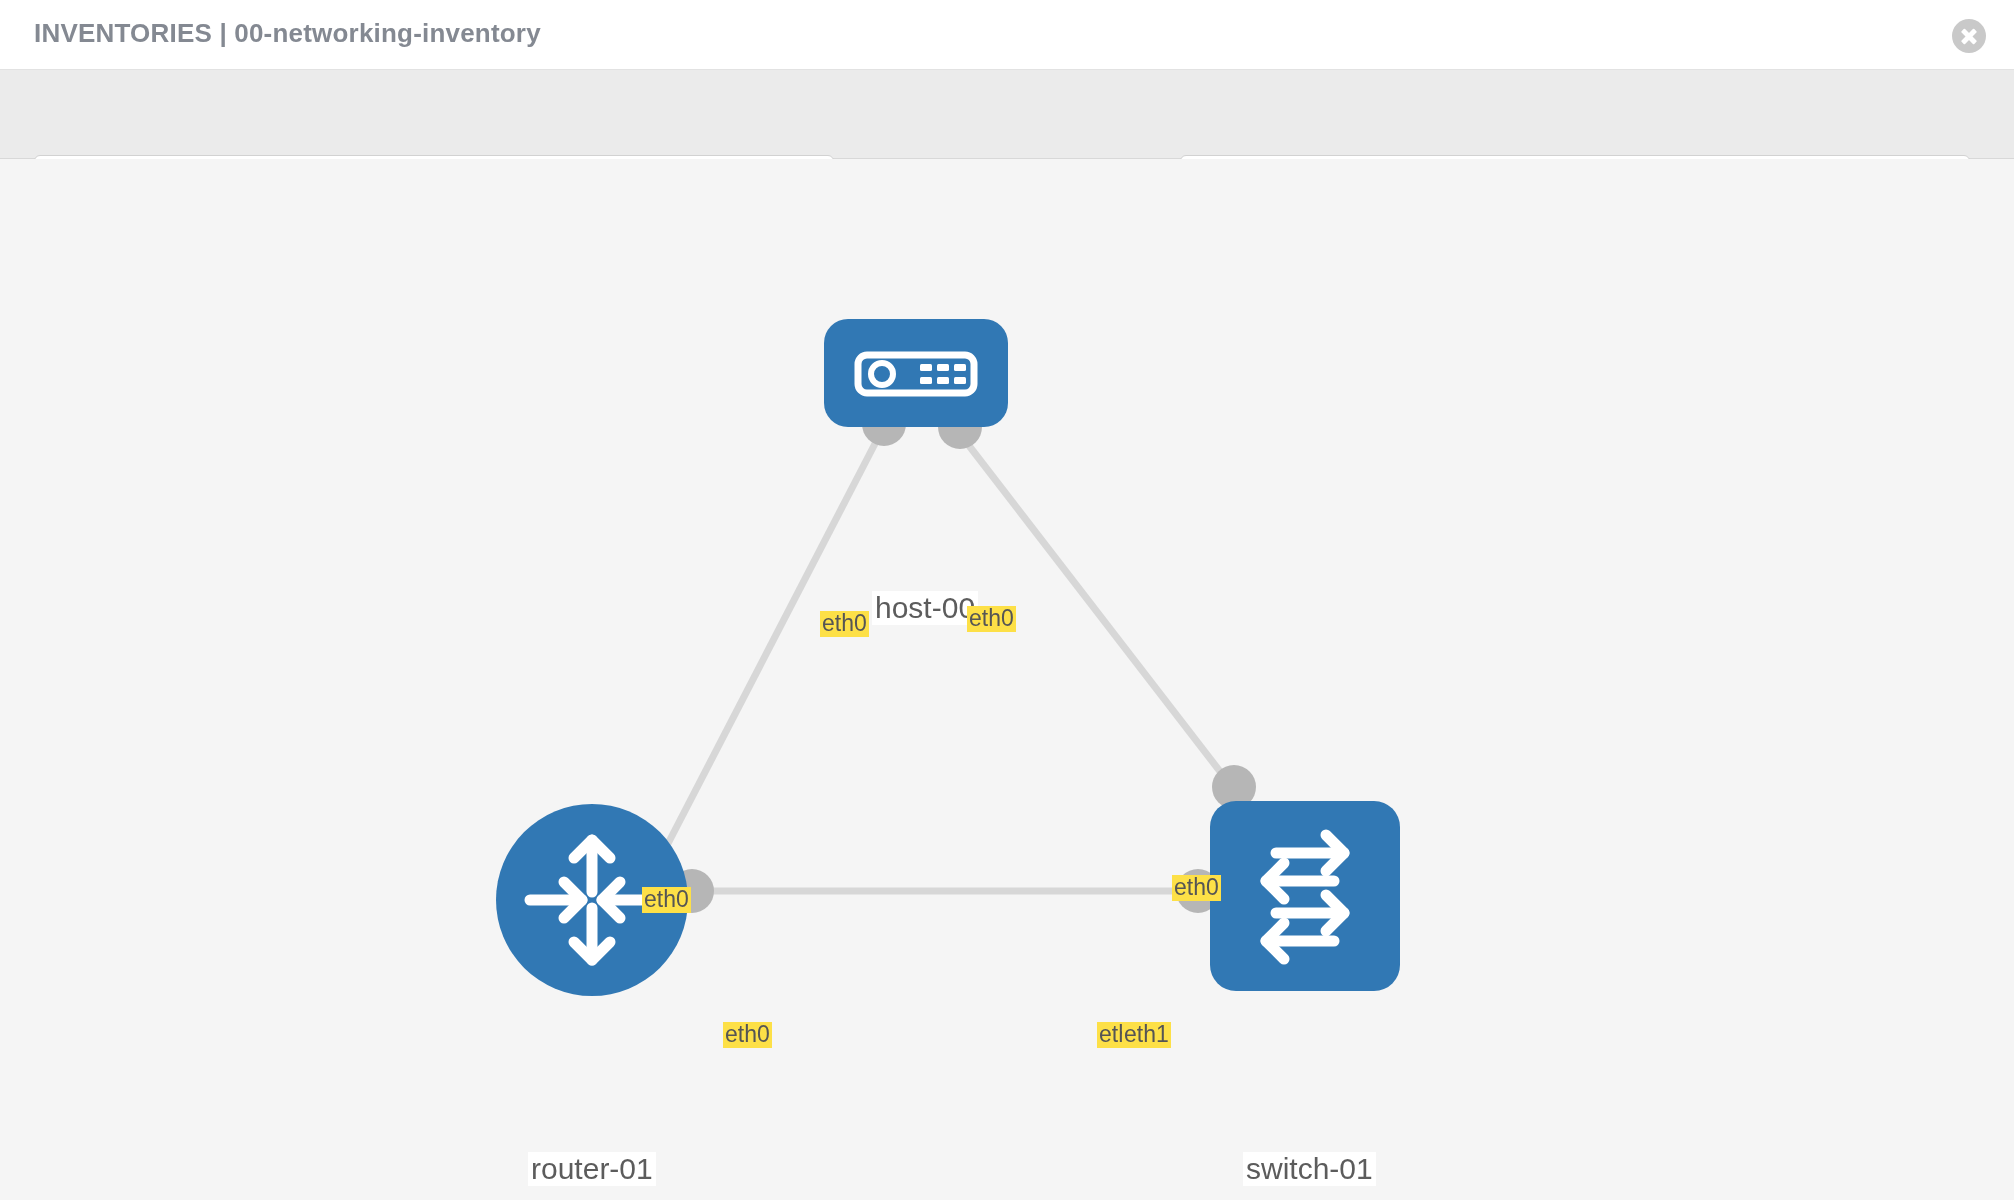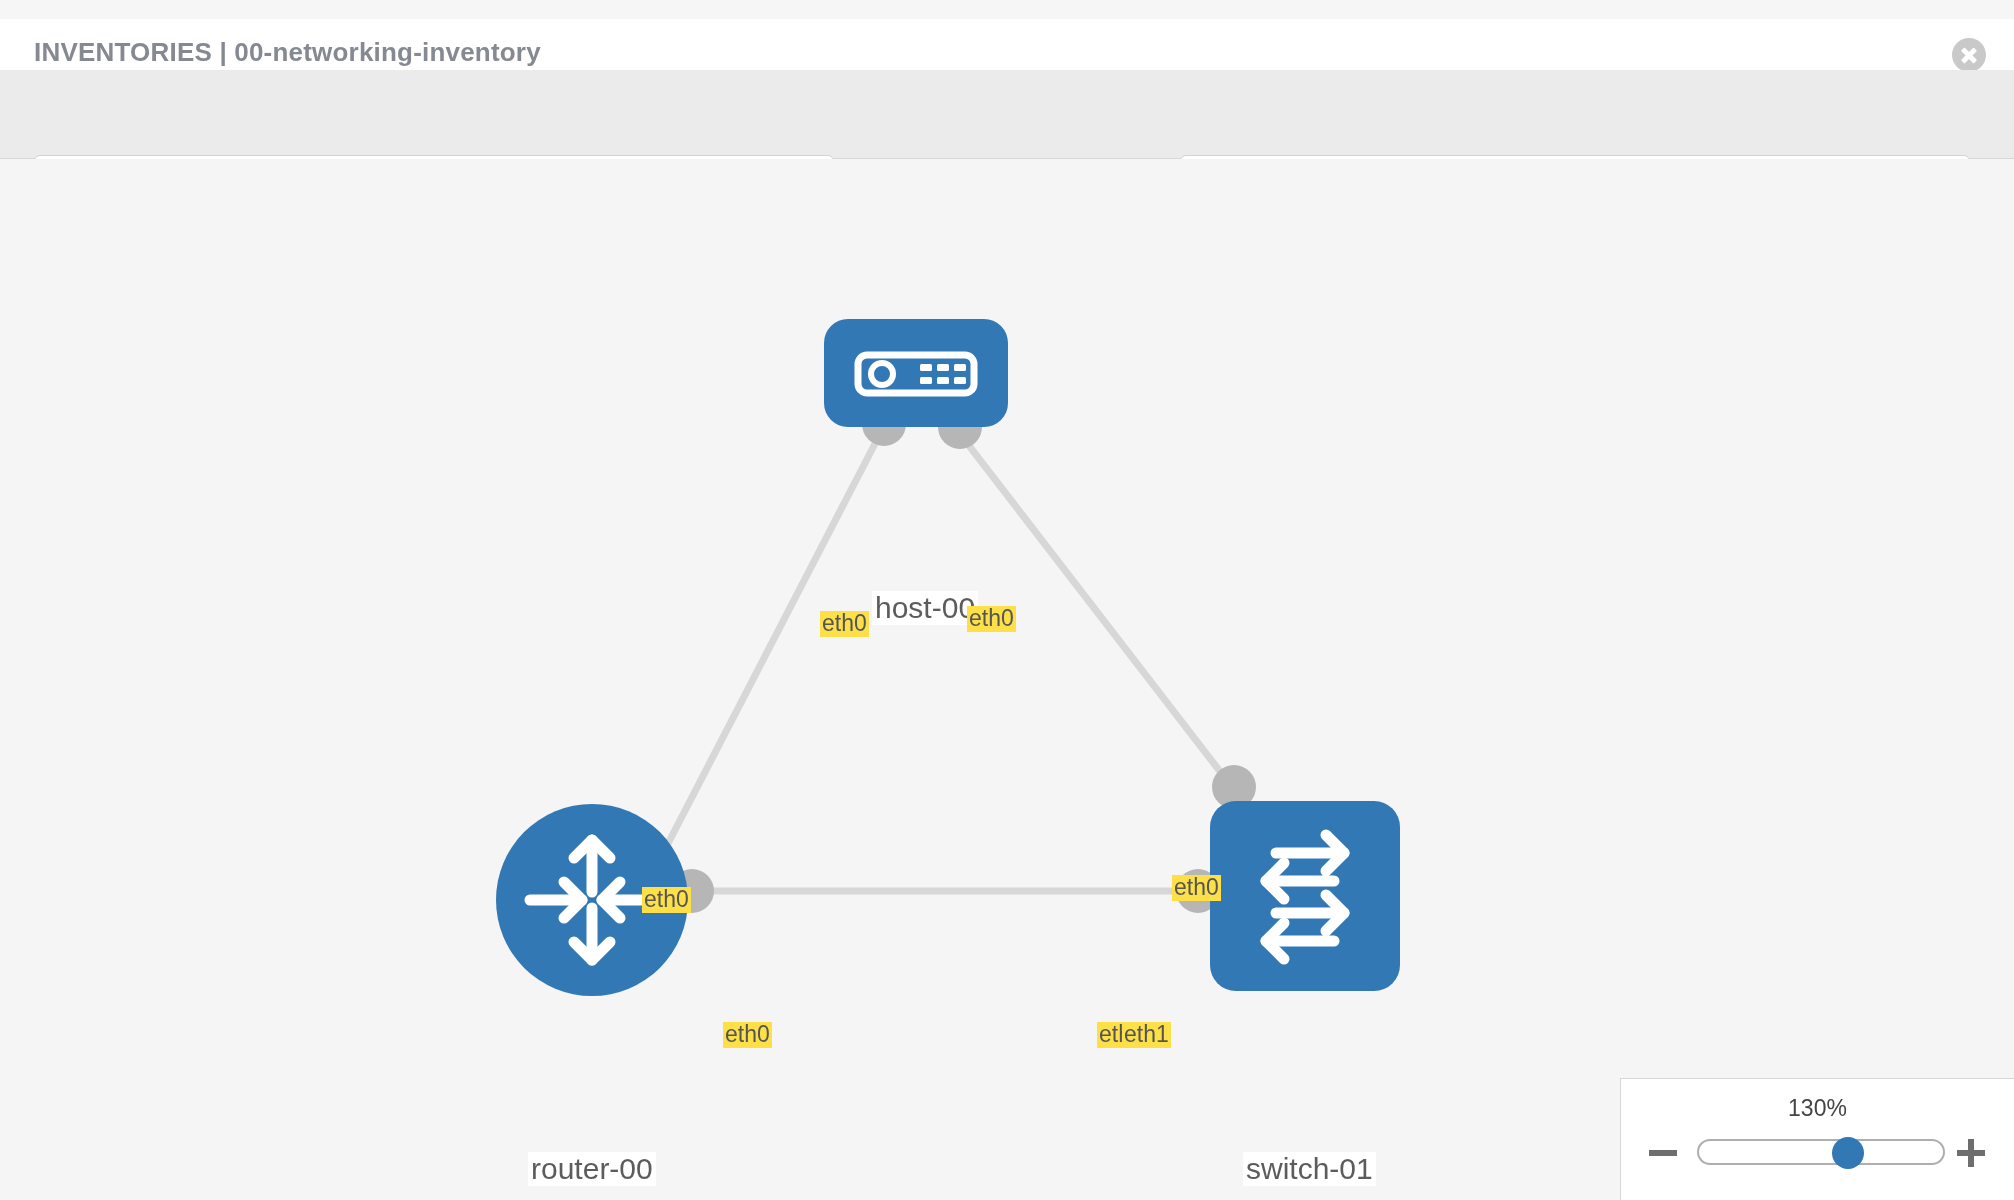--- a/index.html
+++ b/index.html
@@ -22,21 +22,20 @@
 
   
   .header {
     position: absolute;
     left: 0; top: 0;
     width: 2014px;
     height: 70px;
     background: #ffffff;
     border-bottom: 1px solid #e2e2e2;
     box-sizing: border-box;
-    margin-top: 19px;
   }
   .header-title {
     position: absolute;
     left: 34px;
     top: 18px;
     font-size: 26px;
     font-weight: bold;
     color: #848992;
     letter-spacing: 0.2px;
     white-space: nowrap;
@@ -350,37 +349,27 @@
           <polyline points="74,62 56,80 74,98"></polyline>
           <line x1="66" y1="112" x2="134" y2="112"></line>
           <polyline points="116,94 134,112 116,130"></polyline>
           <line x1="124" y1="140" x2="56" y2="140"></line>
           <polyline points="74,122 56,140 74,158"></polyline>
         </g>
       </svg>
     </div>
 
     <div class="node-label" style="left:872px; top:432px;">host-00</div>
-    <div class="node-label" style="left:528px; top:993px;">router-00</div>
+    <div class="node-label" style="left:528px; top:993px;">router-01</div>
     <div class="node-label" style="left:1243px; top:993px;">switch-01</div>
 
     <div class="iface-label" style="left:820px; top:452px;">eth0</div>
     <div class="iface-label" style="left:967px; top:447px;">eth0</div>
     <div class="iface-label" style="left:642px; top:728px;">eth0</div>
     <div class="iface-label" style="left:723px; top:863px;">eth0</div>
     <div class="iface-label" style="left:1172px; top:716px;">eth0</div>
     <div class="iface-label" style="left:1097px; top:863px;">eth0</div>
     <div class="iface-label" style="left:1122px; top:863px;">eth1</div>
 
   </div>
 
-  <div class="zoom-panel">
-    <div class="zoom-value">130%</div>
-    <div class="zoom-row">
-      <div class="zoom-minus"></div>
-      <div class="zoom-track">
-        <div class="zoom-thumb"></div>
-      </div>
-      <div class="zoom-plus"></div>
-    </div>
-  </div>
 
 </div>
 
 </body></html>

